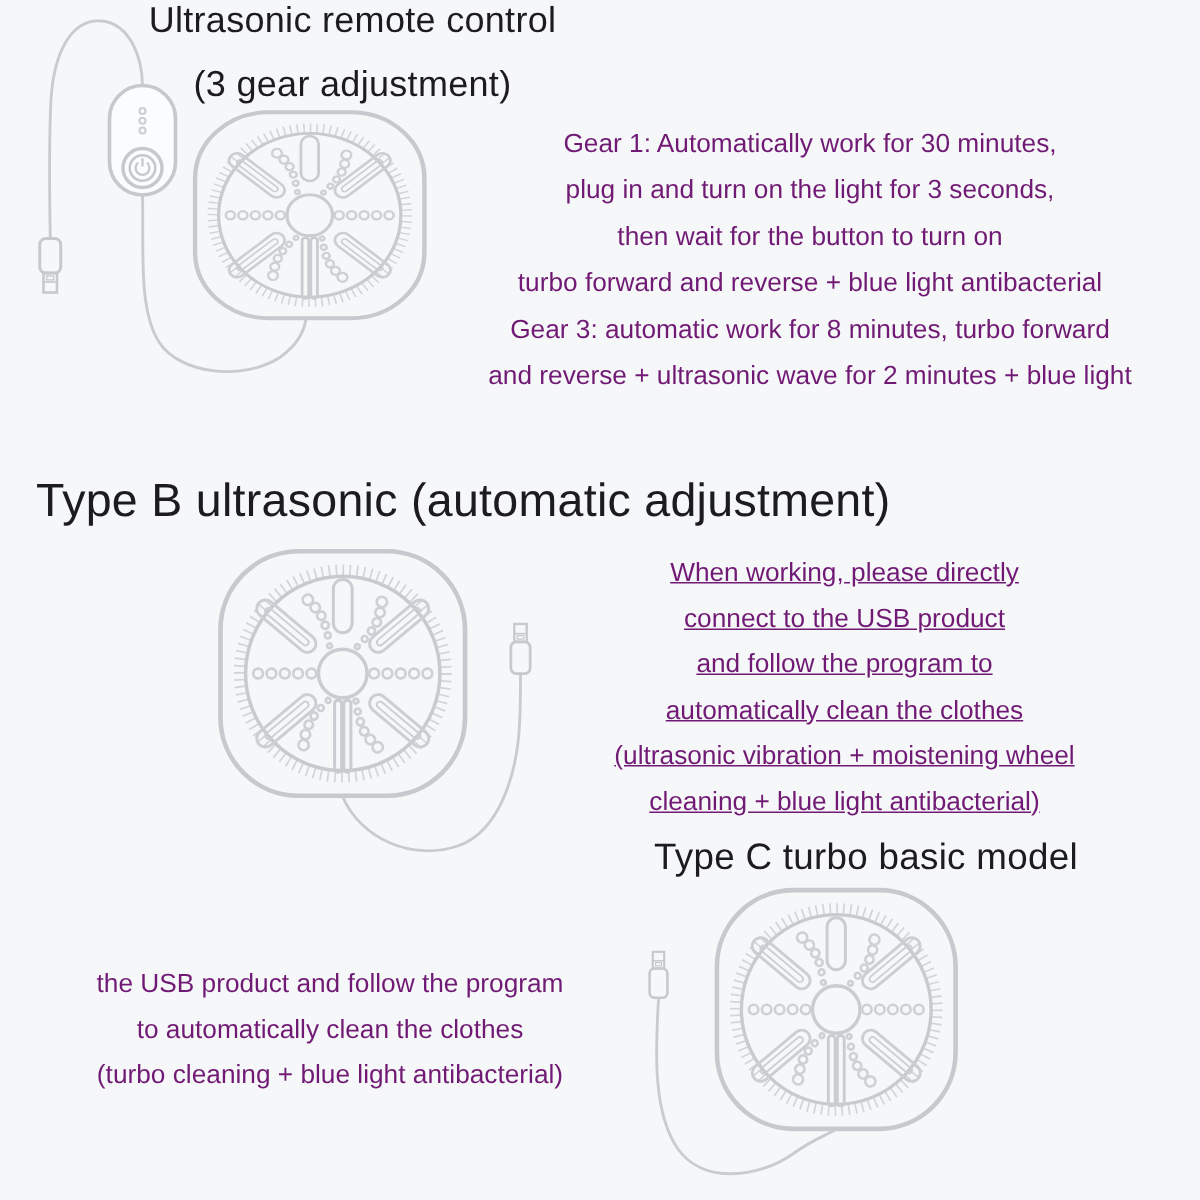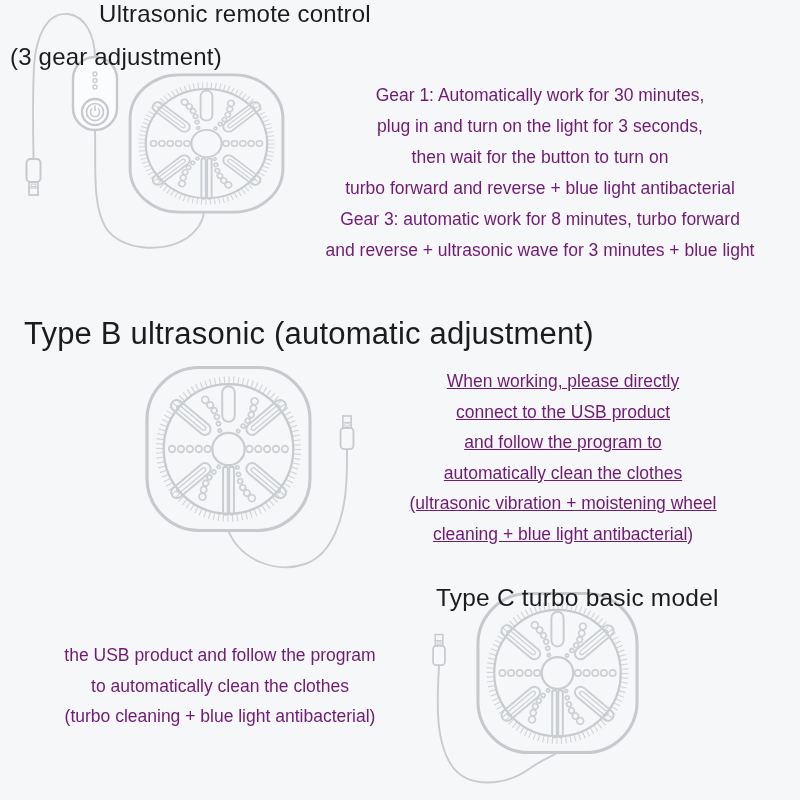--- a/index.html
+++ b/index.html
@@ -13,23 +13,23 @@
     white-space:nowrap;letter-spacing:0.2px;
   }
   .block{
     position:absolute;color:#701a75;font-size:17.5px;text-align:center;
   }
   .block .line{white-space:nowrap;}
   #gear-block{left:290px;top:80px;width:500px;line-height:31px;}
   #typeb-block{left:363px;top:366px;width:400px;line-height:30.5px;text-decoration:underline;}
   #typec-block{left:20px;top:640px;width:400px;line-height:30.5px;}
   #title-1a{left:10px;top:0px;width:450px;text-align:center;white-space:nowrap;}
-  #title-1b{left:10px;top:43px;width:450px;white-space:nowrap;}
+  #title-1b{left:10px;top:43px;width:450px;text-align:center;white-space:nowrap;}
   #title-2{left:24px;top:319px;font-size:31px;line-height:30px;}
-  #title-3{left:436px;top:583px;font-size:24.5px;line-height:30px;}
+  #title-3{left:436px;top:557px;font-size:24.5px;line-height:30px;}
 </style>
 </head>
 <body>
 
 <div id="canvas">
 
   <svg class="art" width="800" height="800" viewBox="0 0 800 800" aria-hidden="true">
     <defs>
 
       <g id="dotarc" fill="none" stroke="#cdd0d4" stroke-width="1.7">
@@ -118,21 +118,21 @@
 
   <div id="title-1a" class="heading">Ultrasonic remote control</div>
   <div id="title-1b" class="heading">(3 gear adjustment)</div>
 
   <div id="gear-block" class="block">
     <div class="line">Gear 1: Automatically work for 30 minutes,</div>
     <div class="line">plug in and turn on the light for 3 seconds,</div>
     <div class="line">then wait for the button to turn on</div>
     <div class="line">turbo forward and reverse + blue light antibacterial</div>
     <div class="line">Gear 3: automatic work for 8 minutes, turbo forward</div>
-    <div class="line">and reverse + ultrasonic wave for 3 minutes + blue light</div>
+    <div class="line">and reverse + ultrasonic wave for 2 minutes + blue light</div>
   </div>
 
   <div id="title-2" class="heading">Type B ultrasonic (automatic adjustment)</div>
 
   <div id="typeb-block" class="block">
     <div class="line">When working, please directly</div>
     <div class="line">connect to the USB product</div>
     <div class="line">and follow the program to</div>
     <div class="line">automatically clean the clothes</div>
     <div class="line">(ultrasonic vibration + moistening wheel</div>

